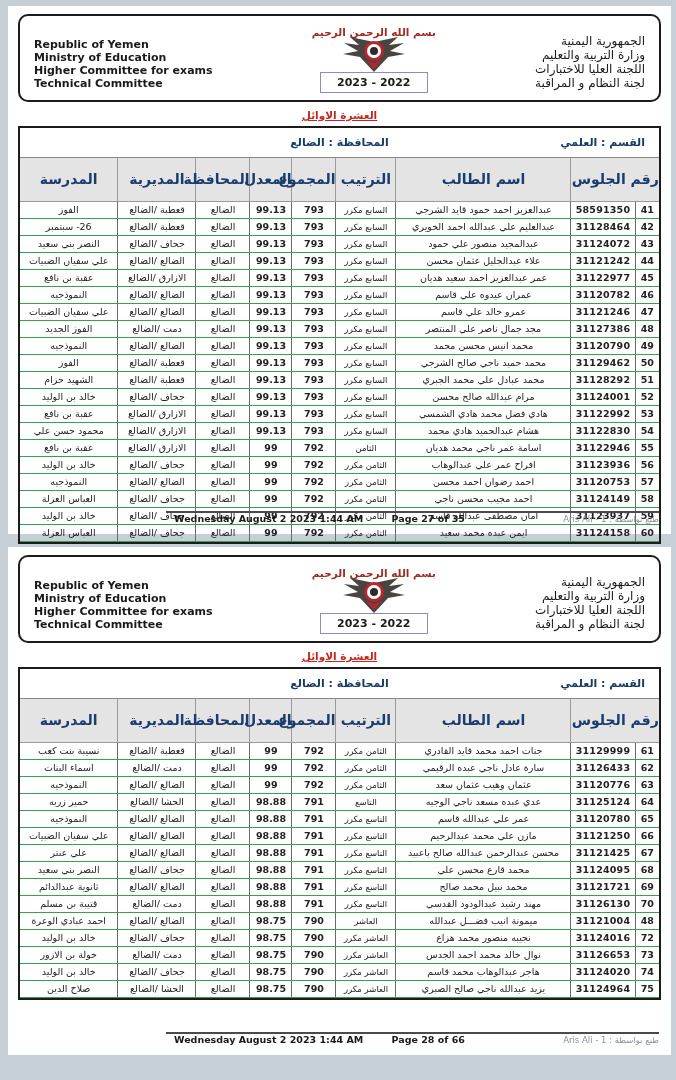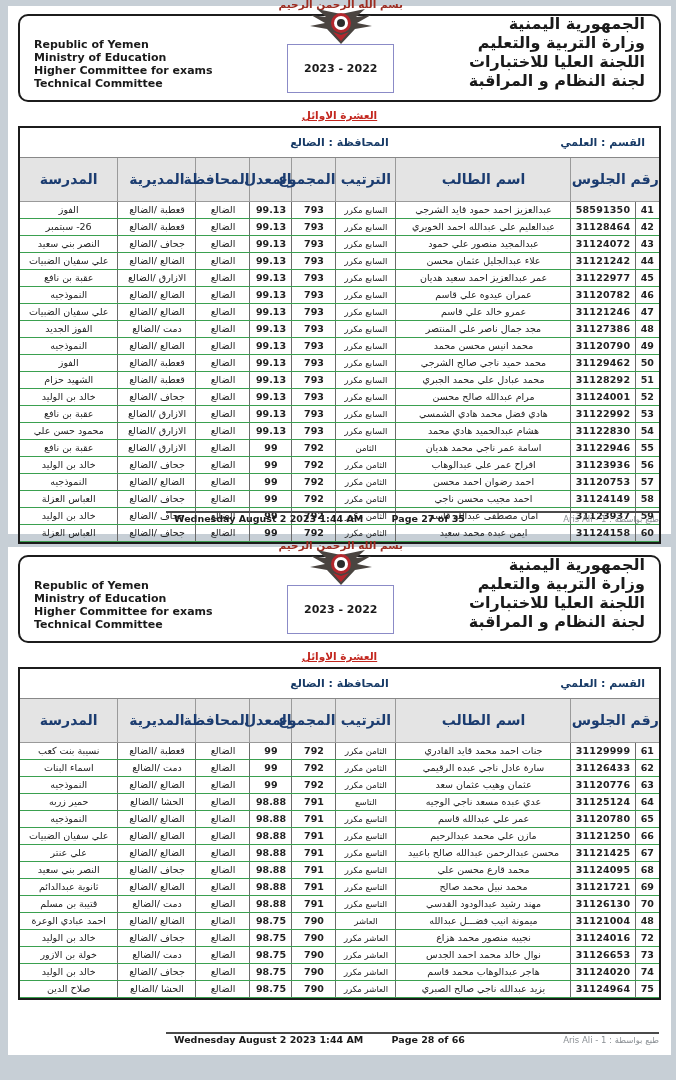--- a/index.html
+++ b/index.html
@@ -31,25 +31,25 @@
     font-weight:bold; font-size:11px; padding:4px 0 3px 0;
   }
   .lh-center {
     width:160px; text-align:center; display:flex; flex-direction:column;
     align-items:center; justify-content:space-between;
   }
   .bismillah { font-size:10.5px; font-weight:bold; color:#9c2d22; direction:rtl; }
   .emblem { width:64px; height:38px; margin:-2px 0; }
   .year-box {
     border:1px solid #8b8bc7; background:#fff;
-    font-weight:bold; font-size:11px; padding:16px 16px; line-height:15px;
+    font-weight:bold; font-size:11px; padding:2px 16px; line-height:15px;
   }
   .lh-ar {
     display:flex; flex-direction:column; justify-content:space-between;
-    direction:rtl; text-align:right; font-weight:bold; font-size:16px;
+    direction:rtl; text-align:right; font-weight:normal; font-size:12px;
     padding:4px 0 3px 0;
   }
 
   
   .section-title {
     text-align:center; margin:7px 0 5px 0;
     font-size:10.5px; font-weight:bold; color:#c3271f;
     text-decoration:underline; direction:rtl;
   }
 

